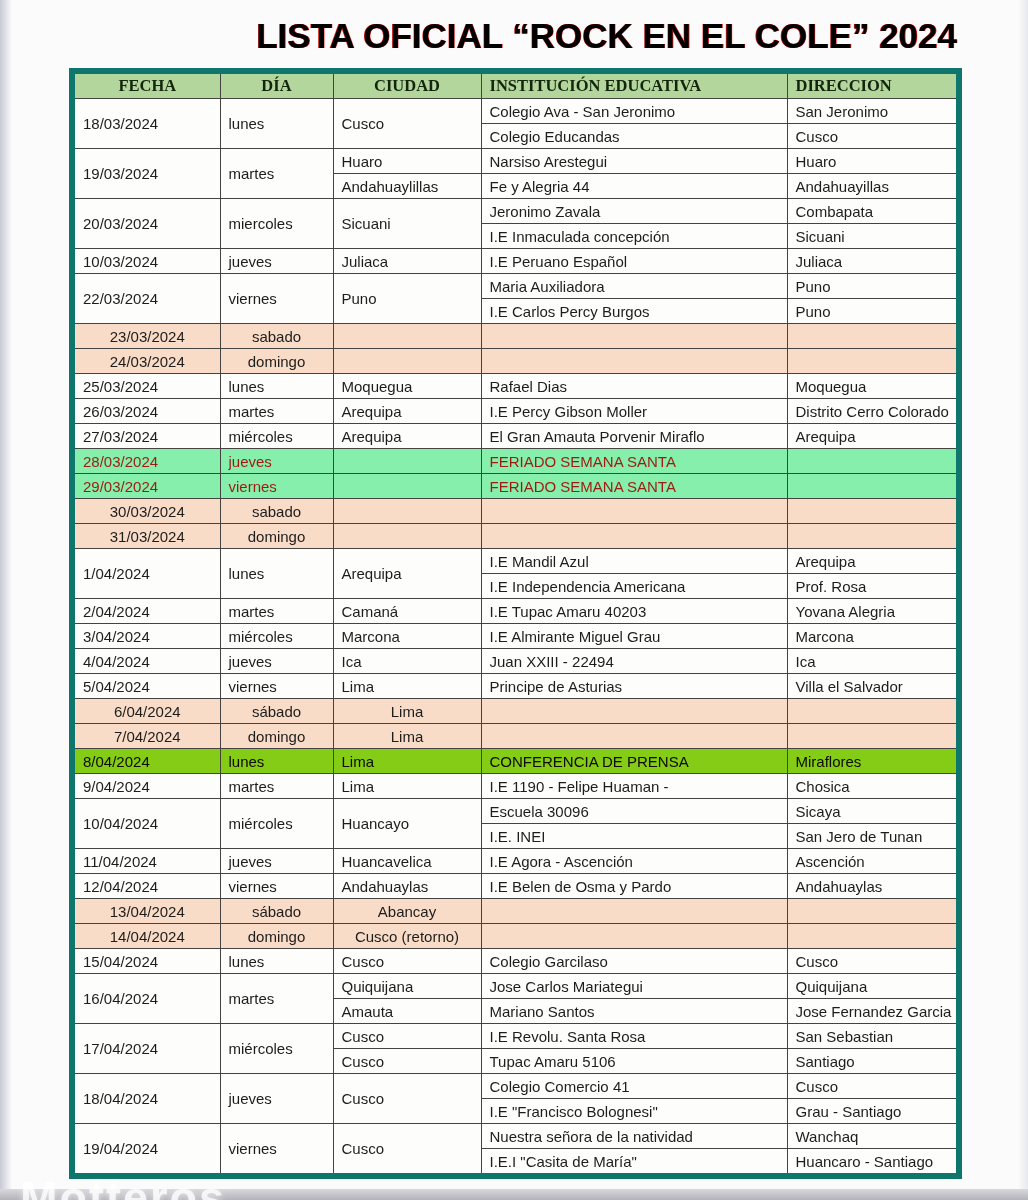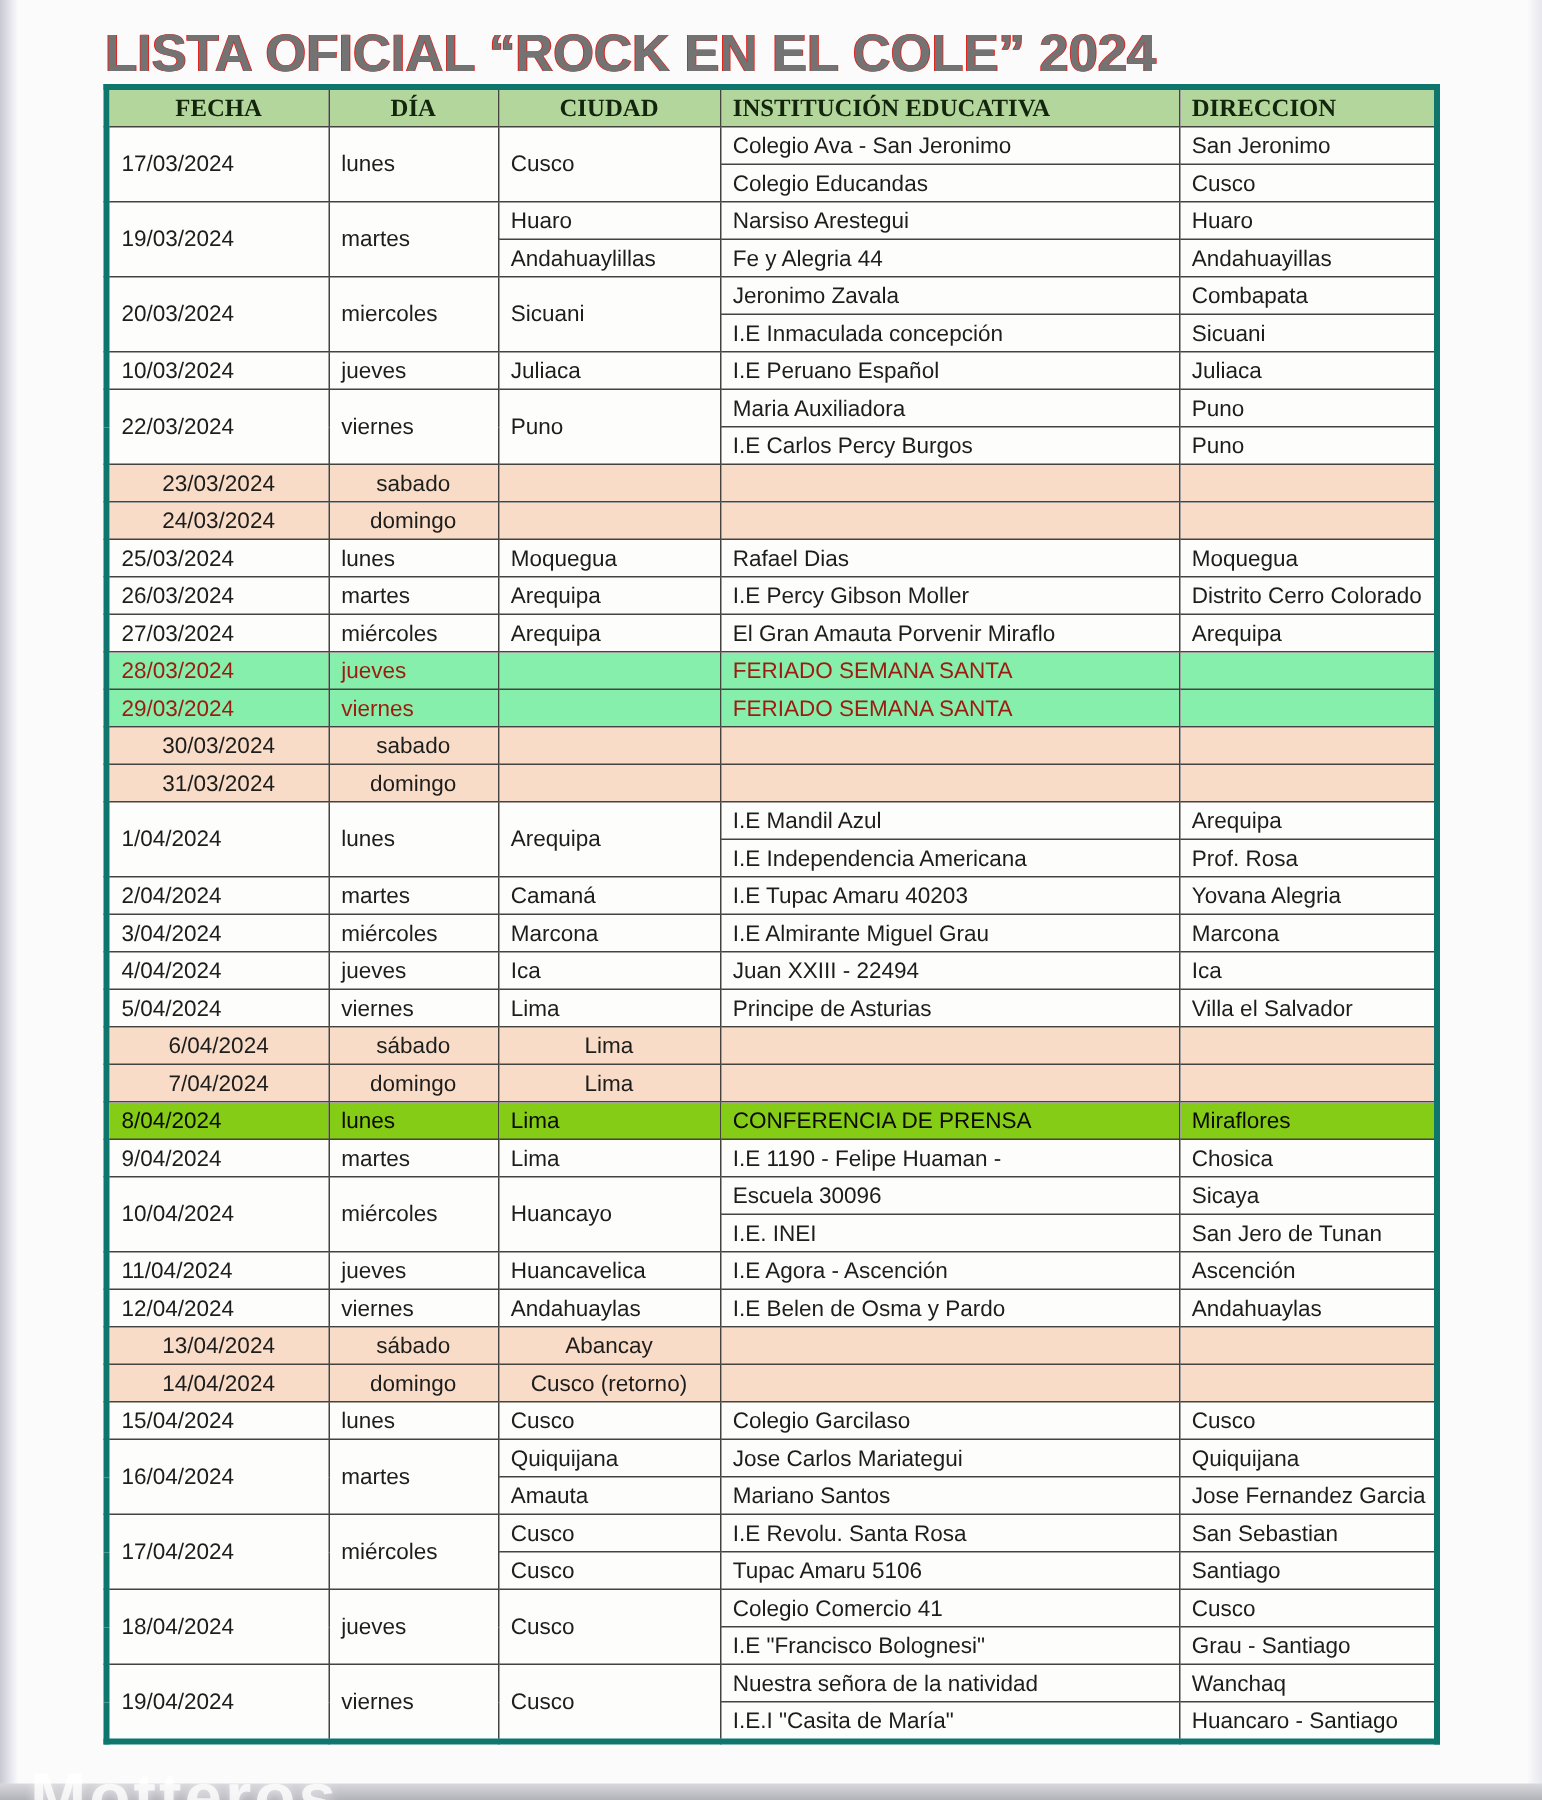--- a/index.html
+++ b/index.html
@@ -15,31 +15,31 @@
   .photo-edge-right{
     position:absolute;right:0;top:0;width:10px;height:1200px;
     background:linear-gradient(270deg,#e7e7ee 0%,rgba(250,250,251,0) 100%);
   }
   .photo-edge-bottom{
     position:absolute;left:0;bottom:0;width:1028px;height:11px;
     background:linear-gradient(180deg,#d8d8dd 0%,#b2b2b9 100%);
   }
   .page-title{
     position:absolute;top:16px;left:70px;width:887px;
-    text-align:left;
+    text-align:right;
     font-size:35px;font-weight:900;letter-spacing:0px;
-    color:#737373;
+    color:#000000;
     text-shadow:0.6px 0 0 #e0241f, -0.6px 0 0 #e0241f;
     white-space:nowrap;
   }
   table.schedule{
-    position:absolute;top:56px;left:69px;width:887px;
+    position:absolute;top:68px;left:69px;width:887px;
     border-collapse:collapse;table-layout:fixed;
     background:#fff;
-    border:4px solid #0f766e;
+    border:6px solid #0f766e;
   }
   col.c-fecha{width:148px}
   col.c-dia{width:113px}
   col.c-ciudad{width:148px}
   col.c-inst{width:306px}
   col.c-dir{width:172px}
   th,td{
     border:1px solid #45433f;
     padding:0 8px;
     font-size:15px;
@@ -86,21 +86,21 @@
     <tr>
       <th class="center">FECHA</th>
       <th class="center">DÍA</th>
       <th class="center">CIUDAD</th>
       <th>INSTITUCIÓN EDUCATIVA</th>
       <th>DIRECCION</th>
     </tr>
   </thead>
   <tbody>
       <tr class="normal">
-        <td rowspan="2">17/03/2024</td>
+        <td rowspan="2">18/03/2024</td>
         <td rowspan="2">lunes</td>
         <td rowspan="2">Cusco</td>
         <td>Colegio Ava - San Jeronimo</td>
         <td>San Jeronimo</td>
       </tr>
       <tr class="normal">
         <td>Colegio Educandas</td>
         <td>Cusco</td>
       </tr>
       <tr class="normal">

